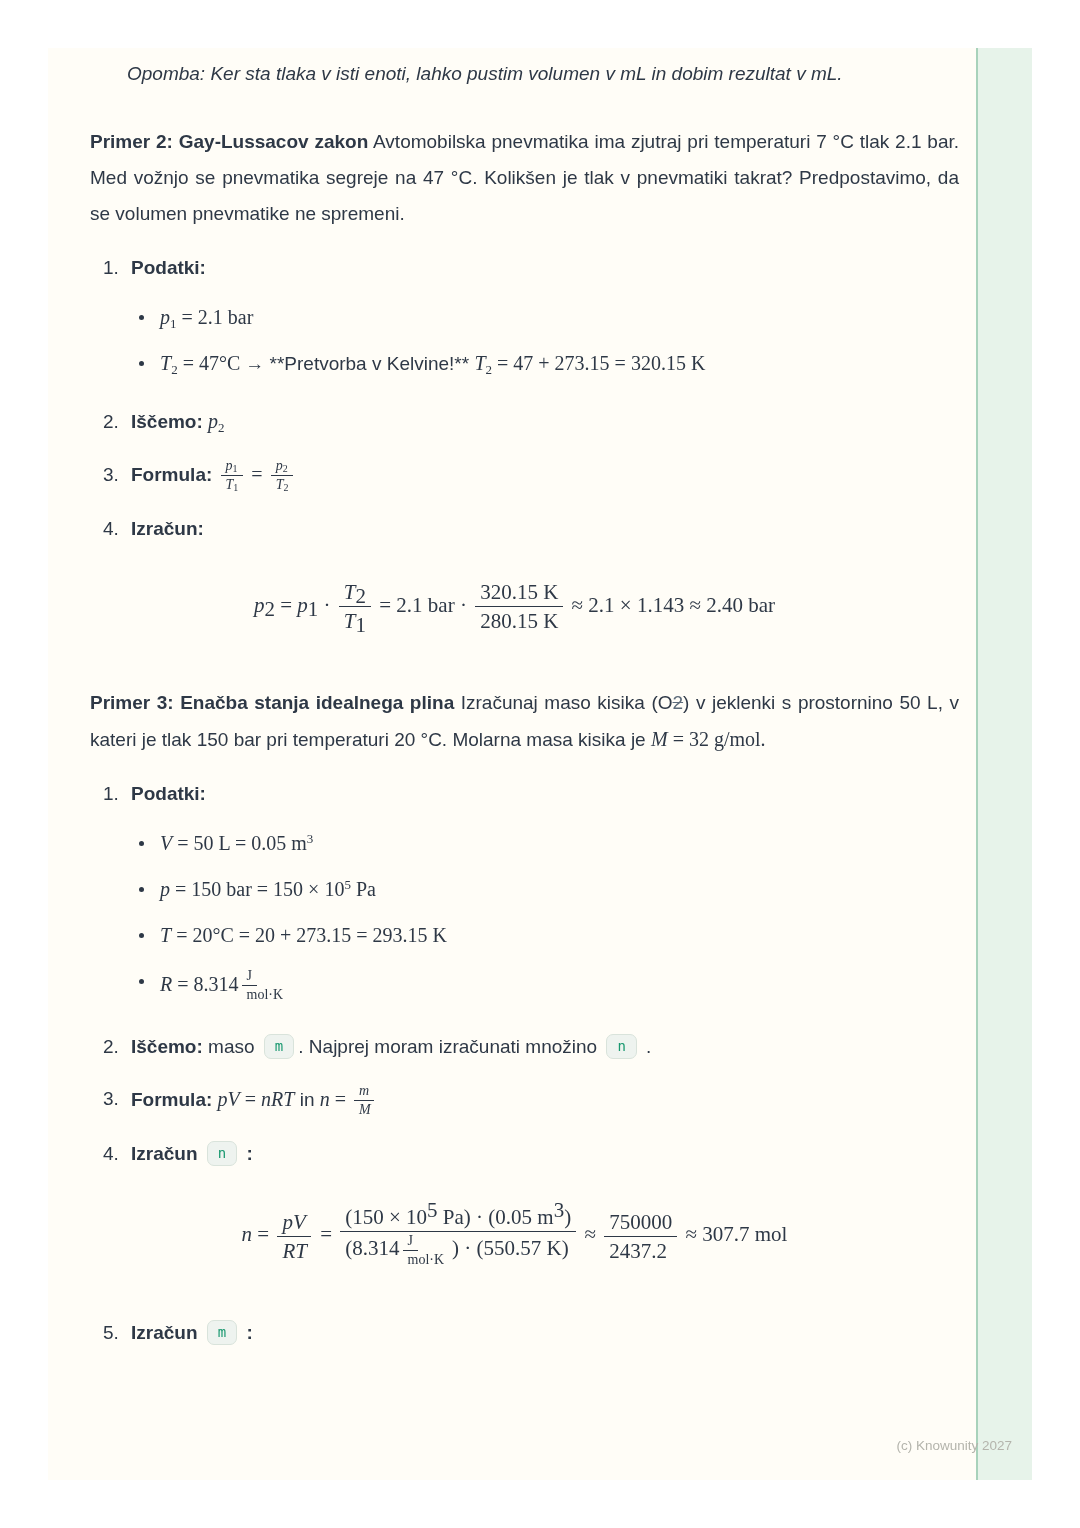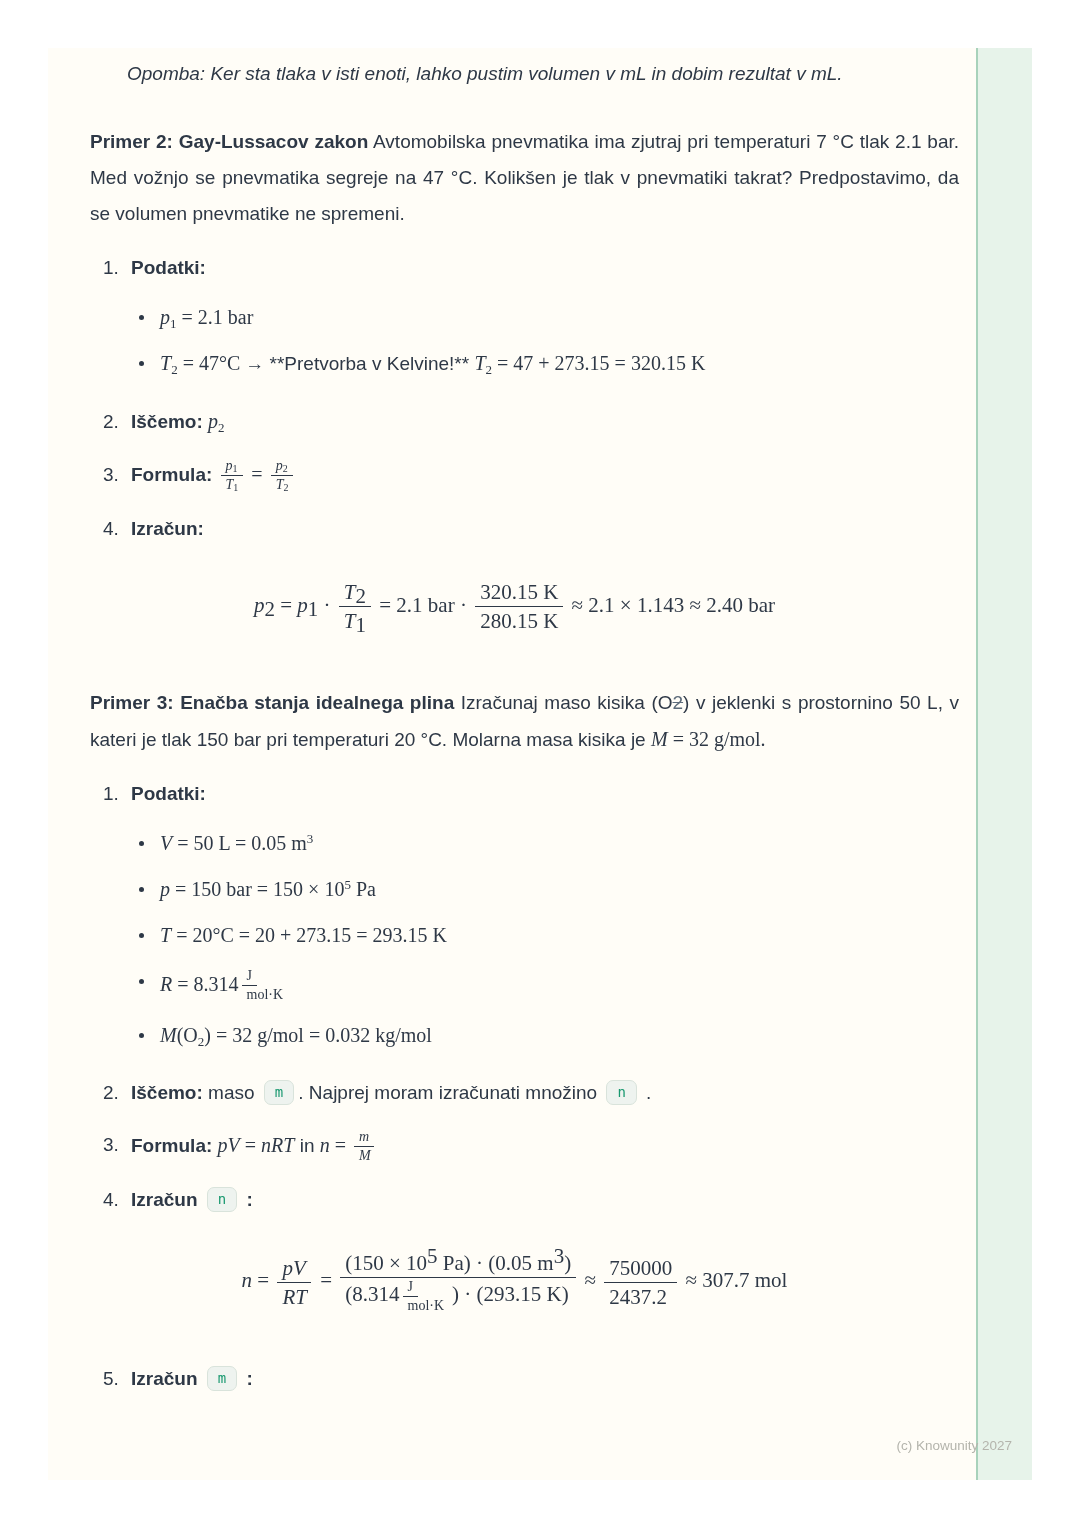--- a/index.html
+++ b/index.html
@@ -141,24 +141,20 @@
           <span class="dot"></span>
           <span class="bbody"><span class="m-i">T</span><span class="m-r"> = 20°C = 20 + 273.15 = 293.15 K</span></span>
         </div>
         <div class="bitem">
           <span class="dot"></span>
           <span class="bbody"><span class="m-i">R</span><span class="m-r"> = 8.314</span><span class="frac sm">
               <span class="num"><span class="m-r">J</span></span>
               <span class="den"><span class="m-r">mol·K</span></span>
             </span></span>
         </div>
-        <div class="bitem">
-          <span class="dot"></span>
-          <span class="bbody"><span class="m-i">M</span><span class="m-r">(O</span><sub class="m-r">2</sub><span class="m-r">) = 32 g/mol = 0.032 kg/mol</span></span>
-        </div>
       </div>
       <div class="oitem">
         <span class="onum">2.</span>
         <span class="obody"><span class="w-b">Iščemo: </span><span class="w-n">maso </span><span class="chip">m</span><span class="w-n">. Najprej moram izračunati množino </span><span class="chip">n</span><span class="w-n"> .</span></span>
       </div>
       <div class="oitem">
         <span class="onum">3.</span>
         <span class="obody"><span class="w-b">Formula: </span><span class="m-i">pV</span><span class="m-r"> = </span><span class="m-i">nRT</span><span class="w-n"> in </span><span class="m-i">n</span><span class="m-r"> = </span><span class="frac sm">
             <span class="num"><span class="m-i">m</span></span>
             <span class="den"><span class="m-i">M</span></span>
@@ -169,21 +165,21 @@
         <span class="obody"><span class="w-b">Izračun </span><span class="chip">n</span><span class="w-b"> :</span></span>
       </div>
       <div class="equation"><span class="m-i">n</span><span class="m-r"> = </span><span class="frac">
           <span class="num"><span class="m-i">pV</span></span>
           <span class="den"><span class="m-i">RT</span></span>
         </span><span class="m-r"> = </span><span class="frac">
           <span class="num"><span class="m-r">(150 × 10</span><sup class="m-r">5</sup><span class="m-r"> Pa) · (0.05 m</span><sup class="m-r">3</sup><span class="m-r">)</span></span>
           <span class="den"><span class="m-r">(8.314</span><span class="frac sm">
               <span class="num"><span class="m-r">J</span></span>
               <span class="den"><span class="m-r">mol·K</span></span>
-            </span><span class="m-r">) · (293.15 K)</span></span>
+            </span><span class="m-r">) · (550.57 K)</span></span>
         </span><span class="m-r"> ≈ </span><span class="frac">
           <span class="num"><span class="m-r">750000</span></span>
           <span class="den"><span class="m-r">2437.2</span></span>
         </span><span class="m-r"> ≈ 307.7 mol</span></div>
       <div class="oitem">
         <span class="onum">5.</span>
         <span class="obody"><span class="w-b">Izračun </span><span class="chip">m</span><span class="w-b"> :</span></span>
       </div>
     </div>
   <div class="copyright">(c) Knowunity 2027</div>

